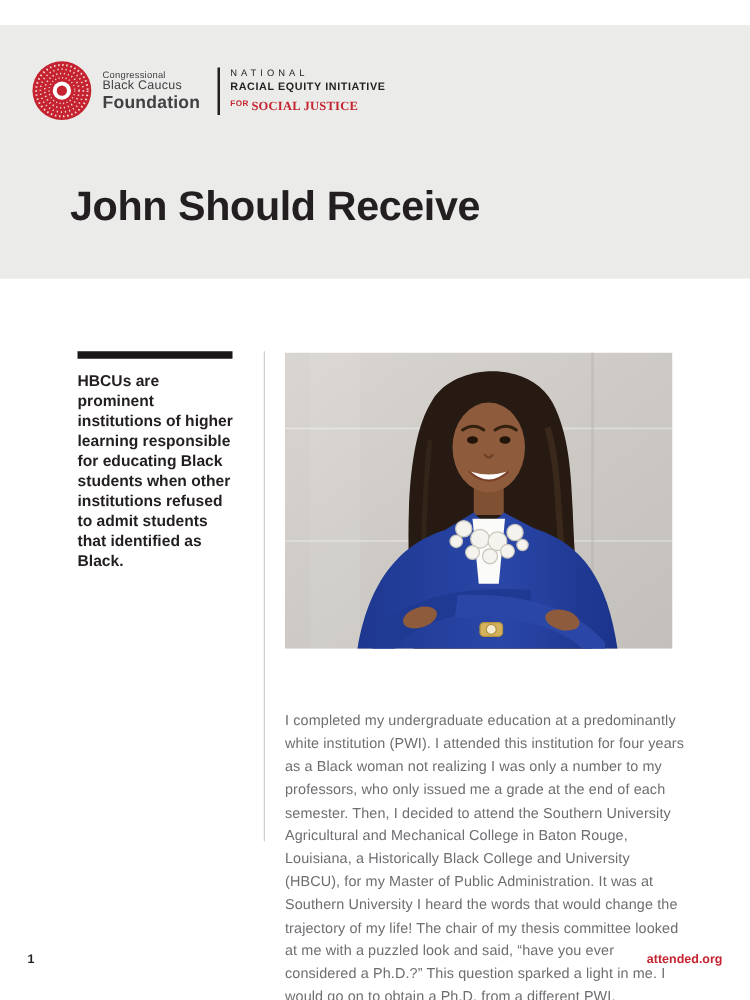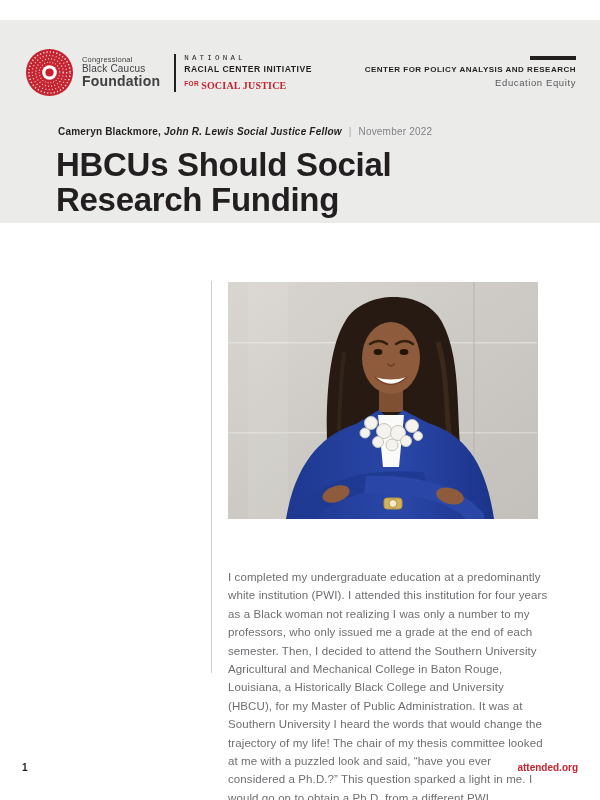--- a/index.html
+++ b/index.html
@@ -12,21 +12,21 @@
   
   .header{position:absolute;top:0;left:0;width:600px;height:203px;background:#ebebea;margin-top:20px;}
   .brand-lockup{position:absolute;top:28px;left:25px;display:flex;align-items:center;}
   .logo-icon{width:49px;height:49px;display:block;}
   .org-text{margin-left:8px;color:#414042;line-height:1.08;}
   .org-line1{display:block;font-size:7.5px;letter-spacing:.2px;}
   .org-line2{display:block;font-size:10px;letter-spacing:.2px;}
   .org-line3{display:block;font-size:14px;font-weight:bold;letter-spacing:.2px;}
   .brand-divider{width:2px;height:38px;background:#231f20;margin:0 8px 0 14px;}
   .nrei{line-height:1;padding-top:2px;}
-  .nrei-l1{display:block;font-size:7.5px;letter-spacing:3.2px;color:#231f20;margin-bottom:2px;font-family:Liberation Mono, monospace;}
+  .nrei-l1{display:block;font-size:7.5px;letter-spacing:3.2px;color:#231f20;margin-bottom:2px;}
   .nrei-l2{display:block;font-size:8.6px;font-weight:bold;letter-spacing:.5px;color:#231f20;margin-bottom:2px;}
   .nrei-l3{display:block;color:#c4232f;font-weight:bold;}
   .nrei-for{font-size:6.5px;vertical-align:3px;letter-spacing:.4px;margin-right:2px;}
   .nrei-sj{font-size:10px;letter-spacing:.2px;font-family:Liberation Serif, serif;}
   .cpar{position:absolute;top:36px;right:24px;text-align:right;}
   .cpar-bar{width:46px;height:4px;background:#231f20;margin:0 0 5px auto;}
   .cpar-name{display:block;font-size:8px;font-weight:bold;letter-spacing:.5px;color:#231f20;}
   .cpar-program{display:block;font-size:9.5px;letter-spacing:.6px;color:#58595b;margin-top:3px;}
   .byline{position:absolute;top:106px;left:58px;font-size:10px;color:#231f20;letter-spacing:.2px;}
   .byline .author{font-weight:bold;}
@@ -71,45 +71,36 @@
         <circle cx="25" cy="25" r="4.2" fill="#c4232f"></circle>
       </svg>
       <span class="org-text">
         <span class="org-line1">Congressional</span>
         <span class="org-line2">Black Caucus</span>
         <span class="org-line3">Foundation</span>
       </span>
       <span class="brand-divider"></span>
       <span class="nrei">
         <span class="nrei-l1">NATIONAL</span>
-        <span class="nrei-l2">RACIAL CENTER INITIATIVE</span>
+        <span class="nrei-l2">RACIAL EQUITY INITIATIVE</span>
         <span class="nrei-l3"><span class="nrei-for">FOR</span><span class="nrei-sj">SOCIAL JUSTICE</span></span>
       </span>
     </div>
 
-    <div class="cpar">
-      <div class="cpar-bar"></div>
-      <span class="cpar-name">CENTER FOR POLICY ANALYSIS AND RESEARCH</span>
-      <span class="cpar-program">Education Equity</span>
-    </div>
 
-    <div class="byline">
-      <span class="author">Cameryn Blackmore,</span>
-      <span> </span>
-      <span class="role">John R. Lewis Social Justice Fellow</span>
-      <span class="sep">|</span>
-      <span class="date">November 2022</span>
-    </div>
 
     <h1 class="doc-title" style="margin:0;">
-      <div>HBCUs Should Social</div>
-      <div>Research Funding</div>
+      <div>John Should Receive</div>
     </h1>
   </div>
 
+  <div class="sidebar">
+    <div class="sidebar-rule"></div>
+    <div class="sidebar-callout">HBCUs are prominent institutions of higher learning responsible for educating Black students when other institutions refused to admit students that identified as Black.</div>
+  </div>
 
   <div class="v-rule"></div>
 
   <svg class="photo" viewBox="0 0 310 237" preserveAspectRatio="none">
     <defs>
       <linearGradient id="wall" x1="0" y1="0" x2="1" y2="1">
         <stop offset="0" stop-color="#d9d6d1"></stop>
         <stop offset="0.5" stop-color="#cdcac5"></stop>
         <stop offset="1" stop-color="#c3c0bb"></stop>
       </linearGradient>

